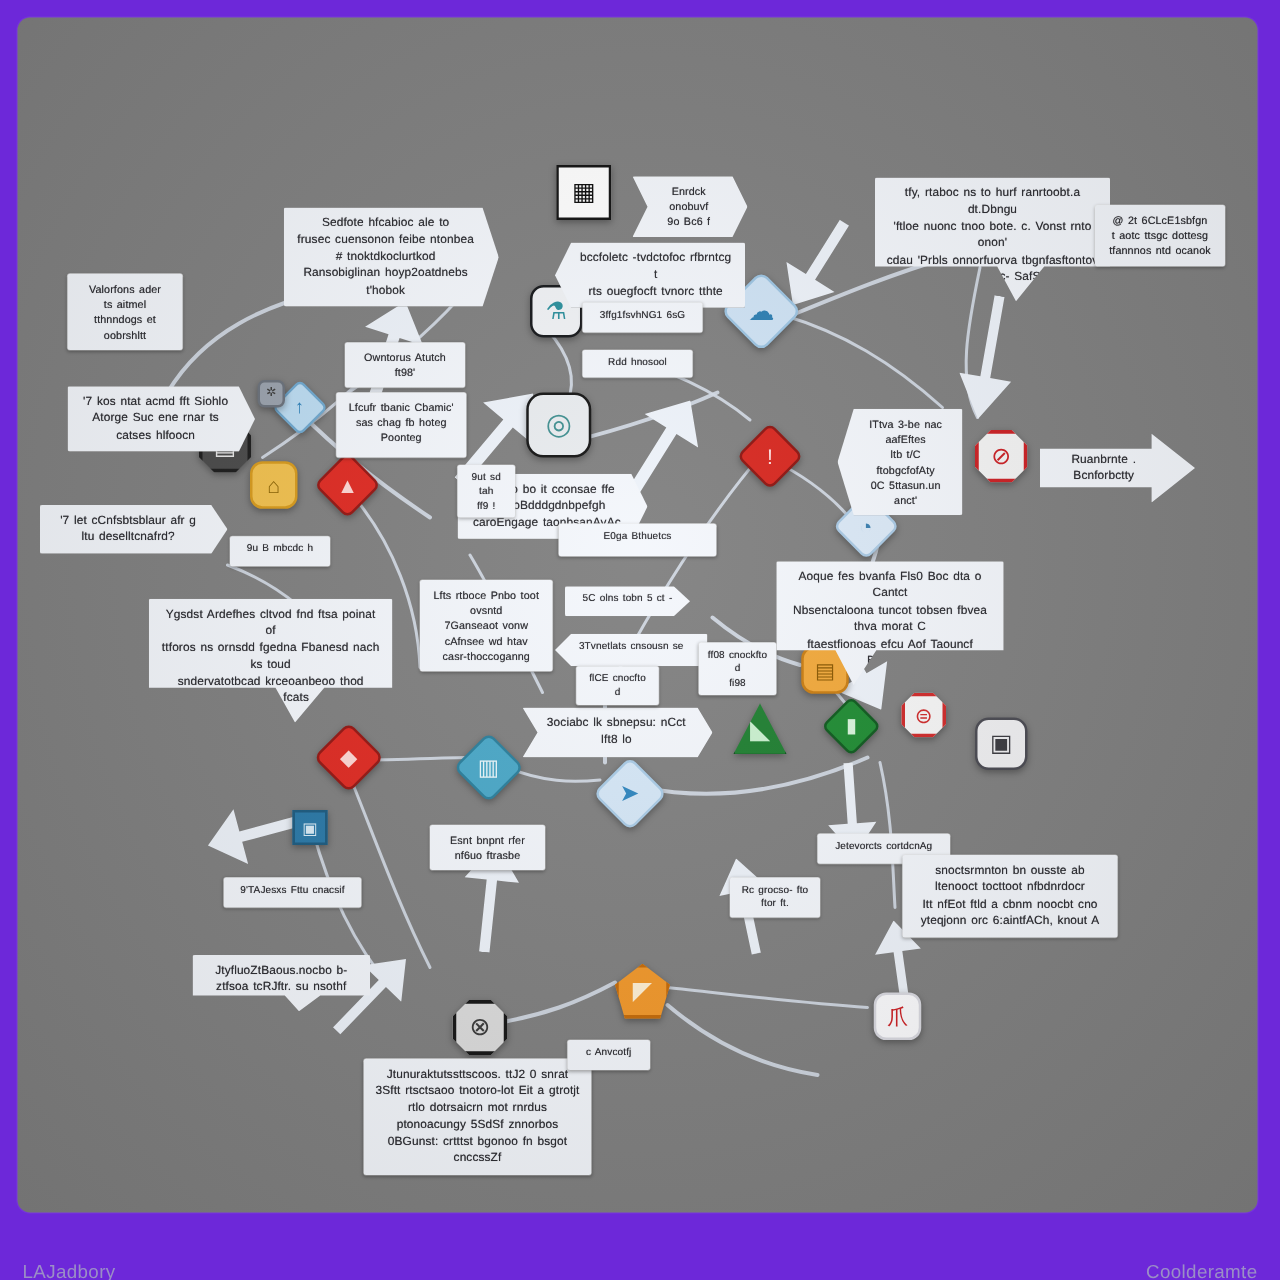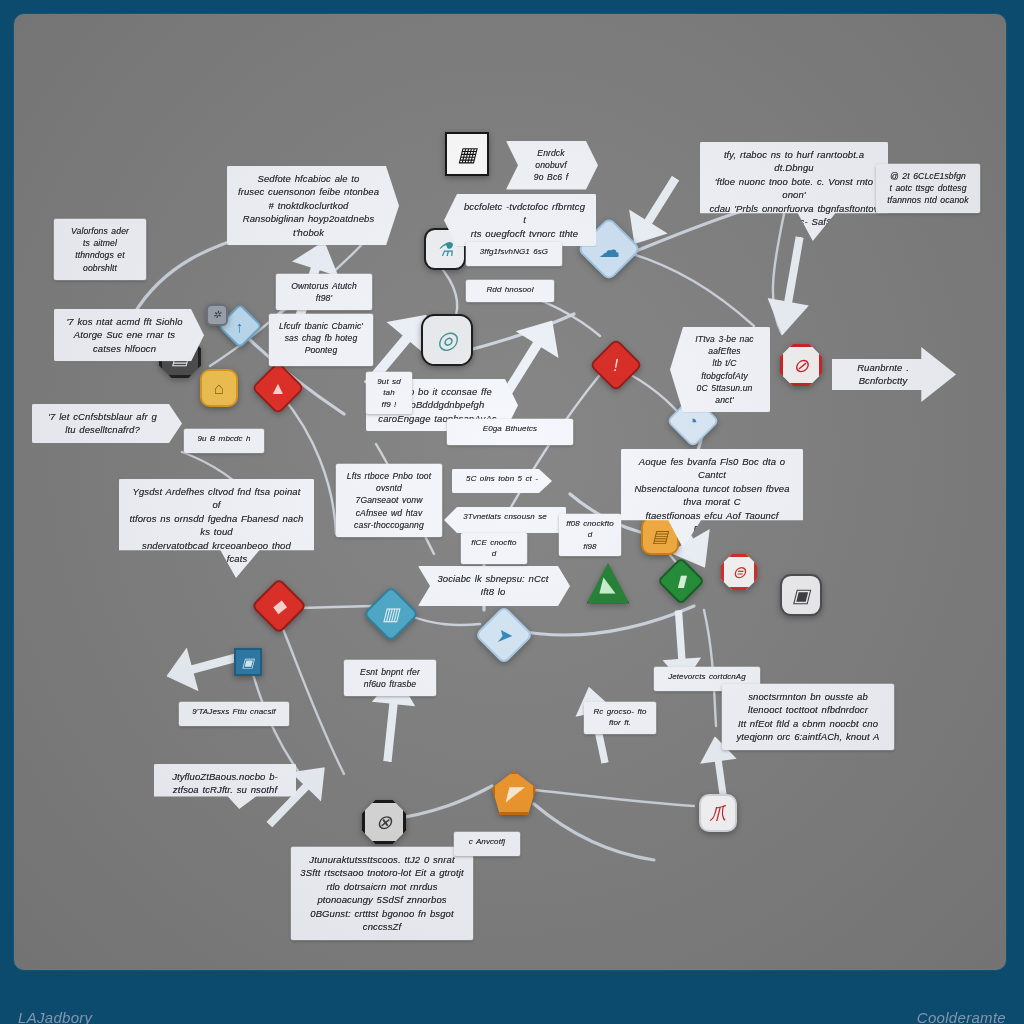--- a/index.html
+++ b/index.html
@@ -6,22 +6,21 @@
   html,body{ width:1024px; height:1024px; overflow:hidden; }
   body{
     background:#272b3b;
     font-family:"Liberation Sans", sans-serif;
     position:relative;
   }
 
   
   #frame{
     position:absolute; inset:0;
-    background:#0c4a6e;
-    font-style:italic;
+    background:#6d28d9;
   }
   #canvas{
     position:absolute;
     left:14px; top:14px; width:992px; height:956px;
     background:#808080;
     border-radius:10px;
     overflow:hidden;
     box-shadow:0 0 0 1px rgba(255,255,255,.05);
   }
   

